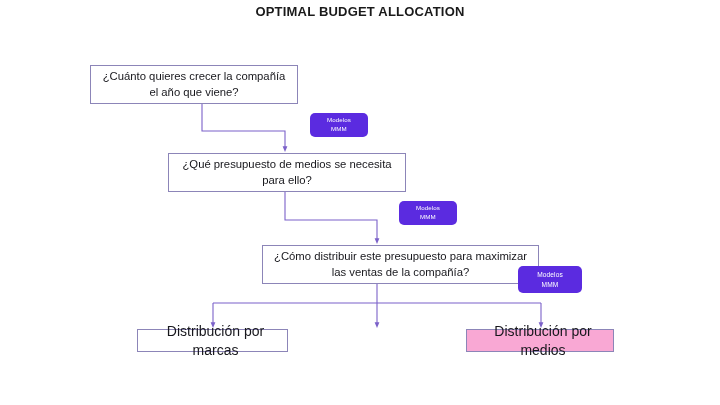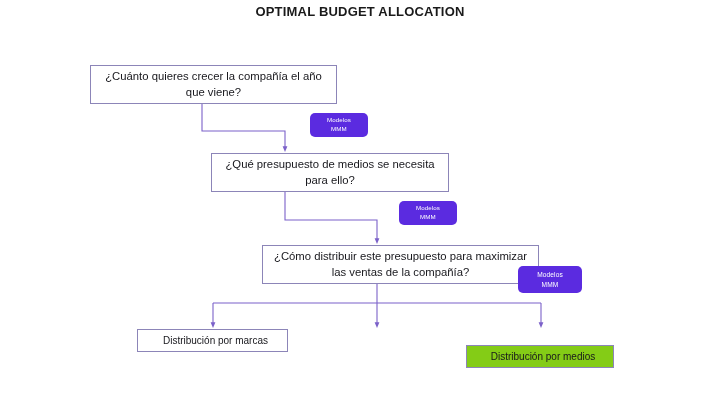--- a/index.html
+++ b/index.html
@@ -42,25 +42,25 @@
     justify-content: center;
     text-align: center;
     color: #17171c;
     line-height: 1.35;
     padding: 2px 6px;
   }
   .node.q {
     font-size: 11.3px;
   }
   .node.leaf {
-    font-size: 10px;
+    font-size: 14px;
     padding-left: 12px;
   }
 
-  #node-q1 { left: 90px;  top: 65px;  width: 247px; height: 39px; }
+  #node-q1 { left: 90px;  top: 65px;  width: 208px; height: 39px; }
   #node-q2 { left: 168px; top: 153px; width: 238px; height: 39px; }
   #node-q3 { left: 262px; top: 245px; width: 277px; height: 39px; }
 
   #node-leaf1 { left: 137px; top: 329px; width: 151px; height: 23px; }
   #node-leaf2 { left: 303px; top: 329px; width: 148px; height: 23px; }
   #node-leaf3 { left: 466px; top: 329px; width: 148px; height: 23px; }
 
   
   .badge {
     position: absolute;
@@ -116,28 +116,28 @@
       <path d="M377,284 L377,303" fill="none" stroke="#7b61c9" stroke-width="1.1"></path>
       <path d="M213,303 L541,303" fill="none" stroke="#7b61c9" stroke-width="1.1"></path>
       <path d="M213,303 L213,325" fill="none" stroke="#7b61c9" stroke-width="1.1" marker-end="url(#arrow)"></path>
       <path d="M377,303 L377,325" fill="none" stroke="#7b61c9" stroke-width="1.1" marker-end="url(#arrow)"></path>
       <path d="M541,303 L541,325" fill="none" stroke="#7b61c9" stroke-width="1.1" marker-end="url(#arrow)"></path>
     </g>
   </svg>
 
   <div class="node q" id="node-q1" style="border-color: rgb(140, 133, 184); background: rgb(255, 255, 255); color: rgb(23, 23, 28);">¿Cuánto quieres crecer la compañía el año que viene?</div>
 
-  <div class="node q" id="node-q2" style="border-color: rgb(140, 133, 184); background: rgb(255, 255, 255); color: rgb(23, 23, 28); margin-left: 43px;">¿Qué presupuesto de medios se necesita para ello?</div>
+  <div class="node q" id="node-q2" style="border-color: rgb(140, 133, 184); background: rgb(255, 255, 255); color: rgb(23, 23, 28);">¿Qué presupuesto de medios se necesita para ello?</div>
 
   <div class="node q" id="node-q3" style="border-color: rgb(140, 133, 184); background: rgb(255, 255, 255); color: rgb(23, 23, 28);">¿Cómo distribuir este presupuesto para maximizar las ventas de la compañía?</div>
 
   <div class="node leaf" id="node-leaf1" style="border-color: rgb(140, 133, 184); background: rgb(255, 255, 255); color: rgb(23, 23, 28);">Distribución por marcas</div>
 
 
-  <div class="node leaf" id="node-leaf3" style="border-color: rgb(140, 133, 184); background: #84cc16; color: rgb(23, 23, 28); margin-top: 16px;">Distribución por medios</div>
+  <div class="node leaf" id="node-leaf3" style="border-color: rgb(140, 133, 184); background: #f9a8d4; color: rgb(23, 23, 28);">Distribución por medios</div>
 
   <div class="badge" id="badge-1" style="background: rgb(91, 43, 224); color: rgb(255, 255, 255);">
     <span>Modelos</span>
     <span>MMM</span>
   </div>
 
   <div class="badge" id="badge-2" style="background: rgb(91, 43, 224); color: rgb(255, 255, 255);">
     <span>Modelos</span>
     <span>MMM</span>
   </div>

